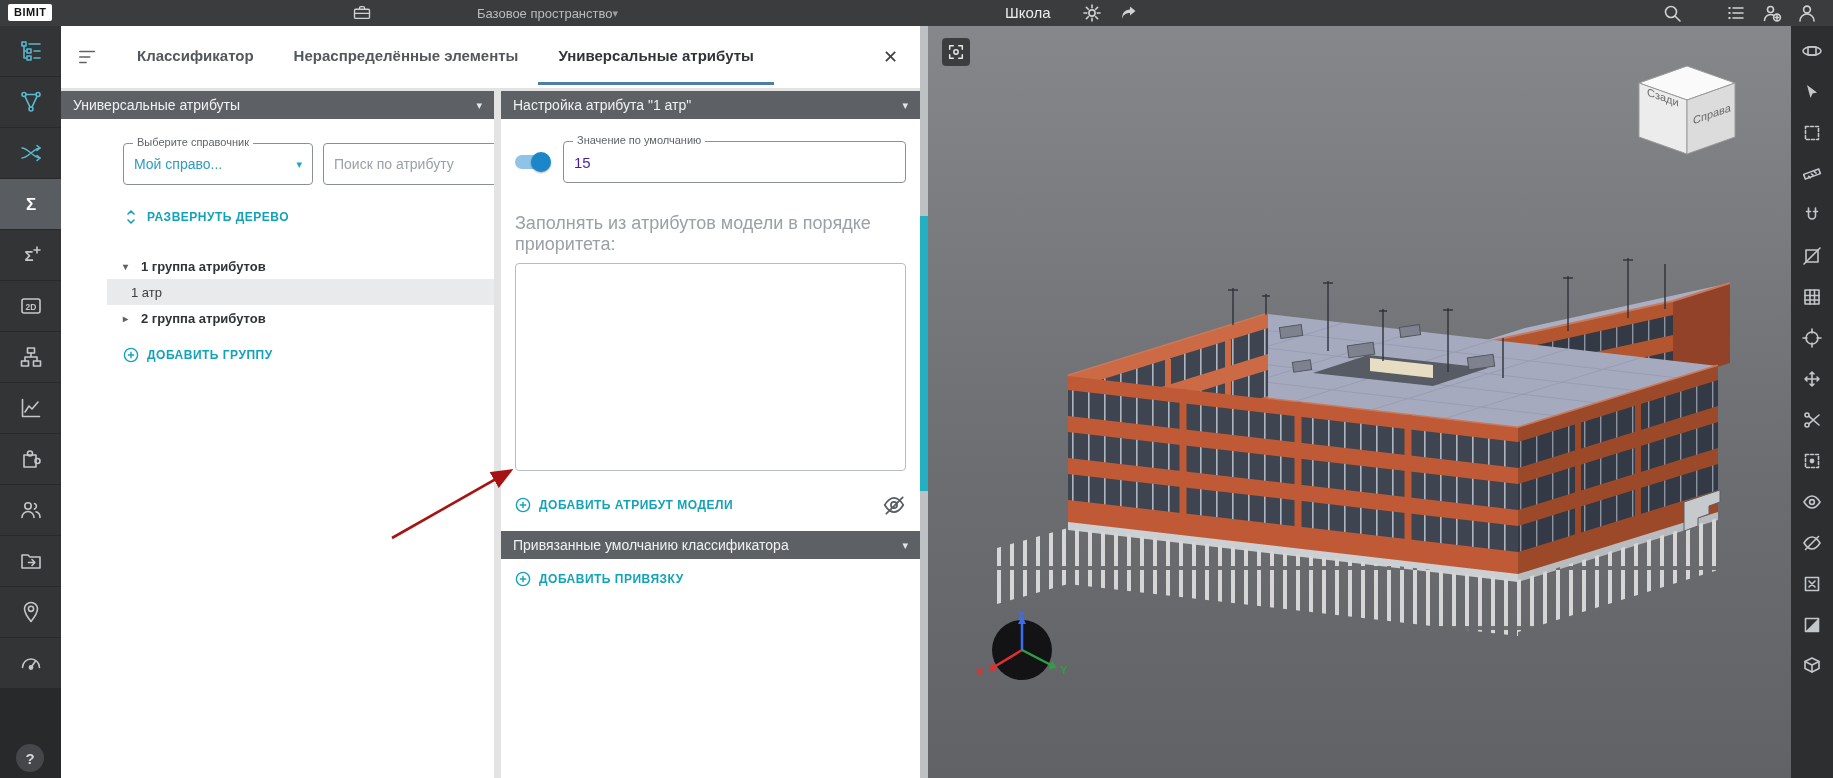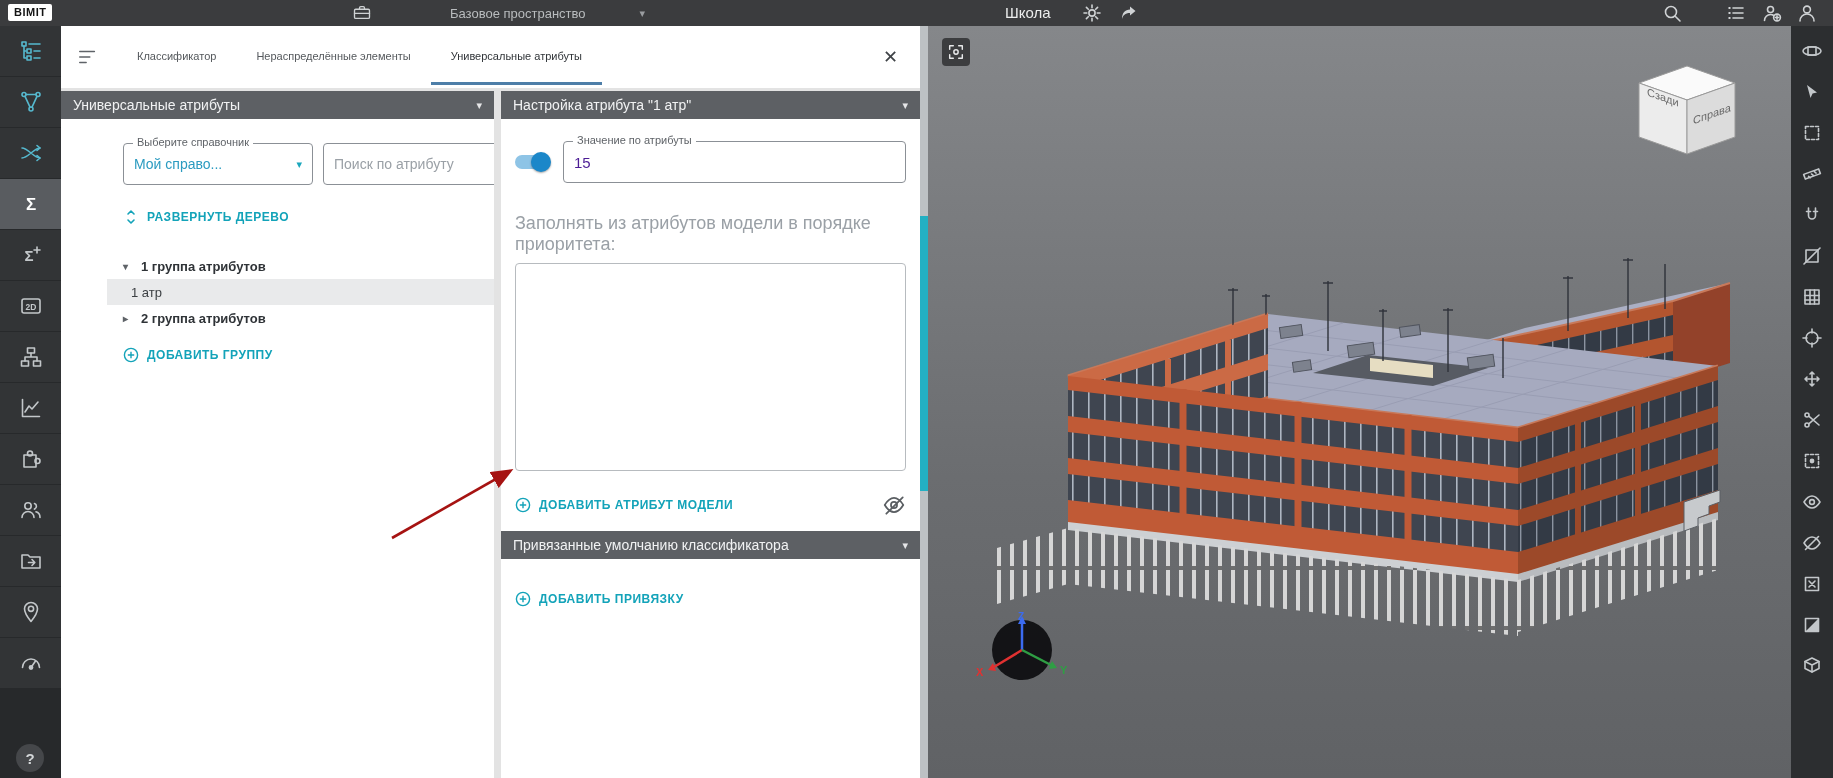--- a/index.html
+++ b/index.html
@@ -3,38 +3,38 @@
 <meta charset="utf-8">
 <style>
   html,body{margin:0;padding:0;background:#1e1e1e;}
   body{font-family:"Liberation Sans", sans-serif;}
   .app{position:relative;width:1833px;height:778px;overflow:hidden;background:#6e7073;}
 
   
   .topbar{position:absolute;top:0;left:0;right:0;height:26px;background:#3b3c3e;z-index:20;}
   .logo{position:absolute;left:8px;top:4px;background:#ffffff;color:#141414;font-weight:bold;font-size:11px;line-height:15px;padding:1px 6px;border-radius:2px;letter-spacing:.5px;}
   .tb-ic{position:absolute;top:3px;width:20px;height:20px;color:#cfd2d4;}
-  .workspace{position:absolute;left:450px;top:0;height:26px;width:195px;display:flex;align-items:center;justify-content:space-between;color:#b9bcbe;font-size:13px;cursor:pointer;}
+  .workspace{position:absolute;left:450px;top:0;height:26px;width:195px;display:flex;align-items:center;justify-content:center;color:#b9bcbe;font-size:13px;cursor:pointer;}
   .workspace .car{color:#9a9da0;font-size:11px;}
   .proj-title{position:absolute;left:1005px;top:0;height:26px;line-height:26px;color:#eceded;font-size:15px;}
 
   
   .left-toolbar{position:absolute;left:0;top:26px;width:61px;bottom:0;background:#27292b;z-index:10;}
   .tool{height:50px;margin-bottom:1px;background:#323436;display:flex;align-items:center;justify-content:center;cursor:pointer;}
   .tool svg{width:24px;height:24px;color:#c3c7ca;}
   .tool.teal svg{color:#56b9cf;}
   .tool.active{background:#595c60;}
   .tool.active svg{color:#ffffff;}
   .help-btn{position:absolute;bottom:6px;left:16px;width:28px;height:28px;border-radius:50%;background:#45474a;color:#d4d7d9;font-size:15px;font-weight:bold;display:flex;align-items:center;justify-content:center;cursor:pointer;}
 
   
   .panel{position:absolute;left:61px;top:26px;width:859px;bottom:0;background:#e3e3e3;z-index:10;}
   .tabbar{height:62px;background:#fff;display:flex;align-items:center;padding:0 14px;box-sizing:border-box;}
   .panel-menu{width:26px;height:26px;display:flex;align-items:center;justify-content:center;color:#5f6368;cursor:pointer;margin-right:16px;}
-  .tab{height:56px;display:flex;align-items:center;padding:0 20px;font-size:11px;color:#54585c;border-bottom:3px solid transparent;box-sizing:border-box;cursor:pointer;white-space:nowrap;}
+  .tab{height:56px;display:flex;align-items:center;padding:0 20px;font-size:15px;color:#54585c;border-bottom:3px solid transparent;box-sizing:border-box;cursor:pointer;white-space:nowrap;font-weight:bold;}
   .tab.active{color:#303438;border-bottom-color:#4d7ea8;}
   .tab-close{margin-left:auto;font-size:18px;color:#3f4347;cursor:pointer;padding:0 8px;}
   .cols{position:absolute;top:65px;left:0;right:0;bottom:0;display:flex;gap:7px;}
   .col{background:#fff;display:flex;flex-direction:column;overflow:hidden;}
   .col-l{width:433px;flex:none;}
   .col-r{flex:1;}
   .sec-header{height:28px;background:#5d6064;color:#f1f2f3;display:flex;align-items:center;padding:0 12px;font-size:14px;flex:none;cursor:pointer;}
   .sec-header .car{margin-left:auto;font-size:11px;color:#e6e7e8;}
 
   .lbody{padding:14px 16px;margin-left:46px;}
@@ -60,21 +60,21 @@
   .defrow{display:flex;align-items:center;gap:14px;margin-top:10px;}
   .toggle{width:34px;height:14px;background:#8ec4e6;border-radius:7px;position:relative;flex:none;cursor:pointer;}
   .toggle .knob{position:absolute;right:-2px;top:-3px;width:20px;height:20px;border-radius:50%;background:#1b87c9;box-shadow:0 1px 2px rgba(0,0,0,.35);}
   .valfield{flex:1;}
   .valfield .vtext{font-size:15px;color:#4c1d95;}
   .hint{margin-top:30px;color:#9aa0a6;font-size:18px;}
   .bigbox{margin-top:8px;height:206px;border:1px solid #b7bbbf;border-radius:4px;background:#fff;}
   .addrow{margin-top:22px;display:flex;align-items:center;}
   .eyeoff{margin-left:auto;width:24px;height:24px;color:#5a5e62;cursor:pointer;}
   .bind-body{padding:12px 14px;}
-  .bind-body .link{margin-top:20px;}
+  .bind-body .link{}
   .cplus{width:16px;height:16px;flex:none;}
 
   
   .scrollstrip{position:absolute;left:920px;top:26px;width:8px;bottom:0;background:#bdc1c4;z-index:11;}
   .scrollthumb{position:absolute;top:190px;height:275px;left:0;right:0;background:#23b0c3;cursor:pointer;}
 
   
   .viewport{position:absolute;left:928px;top:26px;width:863px;bottom:0;background:linear-gradient(180deg,#85878a 0%,#6b6d70 60%,#606265 100%);overflow:hidden;z-index:5;}
   .focus-btn{position:absolute;left:14px;top:12px;width:28px;height:28px;background:#3c3d3f;border-radius:4px;display:flex;align-items:center;justify-content:center;color:#e8e9ea;cursor:pointer;z-index:6;}
   .navcube{position:absolute;right:54px;top:38px;z-index:6;cursor:pointer;}
@@ -339,21 +339,21 @@
         <div class="sec-header">
           <span>Настройка атрибута "1 атр"</span>
           <span class="car">▾</span>
         </div>
         <div class="rbody">
           <div class="defrow">
             <div class="toggle">
                 <div class="knob"></div>
               </div>
             <div class="outlined valfield">
-              <span class="flabel">Значение по атрибуты</span>
+              <span class="flabel">Значение по умолчанию</span>
               <span class="vtext">15</span>
             </div>
           </div>
 
           <div class="hint">Заполнять из атрибутов модели в порядке приоритета:</div>
           <div class="bigbox"></div>
 
           <div class="addrow">
             <div class="link">
               <svg class="cplus" viewBox="0 0 16 16">

